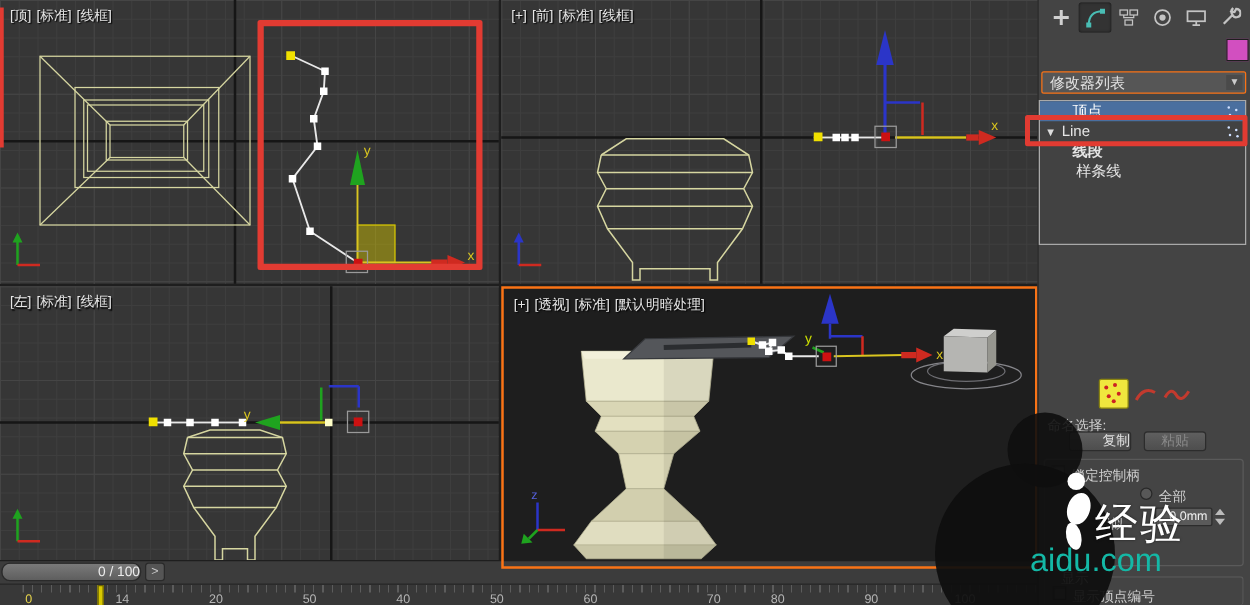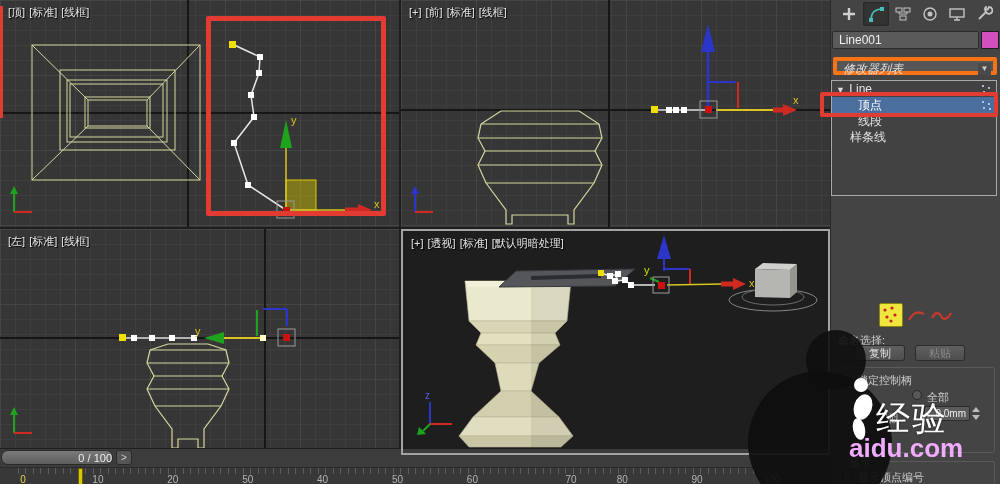--- a/index.html
+++ b/index.html
@@ -16,39 +16,39 @@
       linear-gradient(to right,#3e3e3e 1px,transparent 1px),
       linear-gradient(to bottom,#3e3e3e 1px,transparent 1px);
     background-size:75px 75px,75px 75px,15px 15px,15px 15px; z-index:1; }
   .vp-label { position:absolute; top:5px; left:8px; z-index:5; font-size:11px;
               color:#e6e6e6; text-shadow:1px 1px 1px #000; }
   .vp-label span { margin-right:4px; cursor:pointer; }
   .vp svg { position:absolute; left:0; top:0; }
   .axline { position:absolute; background:#161616; z-index:2; }
 
   #vp-persp { background:linear-gradient(#242424,#3e3e3e);
-              border:2px solid #a3a3a3; z-index:3; }
+              border:2px solid #f97316; z-index:3; }
 
   
   .anno { position:absolute; border:5px solid #e23b32; border-radius:2px;
           z-index:40; pointer-events:none; }
 
   
   #panel { position:absolute; left:830px; top:0; width:170px; height:484px;
            background:#444444; color:#d8d8d8; font-size:12px; z-index:10;
            border-left:1px solid #2a2a2a; }
   .tab { position:absolute; top:2px; width:26px; height:24px; border-radius:2px;
          display:flex; align-items:center; justify-content:center; cursor:pointer; }
   .tab.active { background:#333; box-shadow:inset 0 0 2px #111; }
   .field { position:absolute; background:#5a5a5a; border:1px solid #2c2c2c;
            color:#f0f0f0; font-size:12px; line-height:16px; padding-left:6px;
            border-radius:2px; }
-  .drop { position:absolute; background:#565656; border:4px solid #f97316;
+  .drop { position:absolute; background:#565656; border:1px solid #f97316;
           color:#e2e2e2; line-height:16px; padding-left:6px; border-radius:2px;
-          cursor:pointer;font-style:italic; }
+          cursor:pointer; }
   .drop .arr { position:absolute; right:2px; top:2px; width:13px; height:12px;
                background:#4a4a4a; color:#ccc; font-size:8px; text-align:center;
                line-height:12px; }
   #stackbox { position:absolute; left:831px; top:80px; width:166px; height:116px;
               background:#424242; border:1px solid #a9a9a9; z-index:11; }
   .stkrow { position:relative; height:16px; line-height:16px; color:#e4e4e4;
             font-size:12px; cursor:pointer; white-space:nowrap; }
   .stkrow.sel { background:#4a6f9f; color:#fff; }
   .twig { display:inline-block; width:10px; color:#9a9a9a; }
   .dots { position:absolute; right:4px; top:4px; width:10px; height:9px; }
@@ -100,21 +100,21 @@
                  background:#d8c800; border:1px solid #6b6300; z-index:3; }
 
   
   .wm { position:absolute; z-index:50; pointer-events:none; }
   #wm-c1 { left:748px; top:371px; width:144px; height:144px; border-radius:50%;
            background:rgba(14,14,14,.93); }
   #wm-c2 { left:806px; top:330px; width:60px; height:60px; border-radius:50%;
            background:rgba(14,14,14,.9); }
   #wm-title { left:876px; top:396px; font-size:34px; font-weight:normal; color:#fff;
               letter-spacing:2px; text-shadow:0 0 2px rgba(0,0,0,.6); }
-  #wm-domain { left:849px; top:433px; font-size:26px; color:#f0abfc;font-weight:bold; }
+  #wm-domain { left:824px; top:433px; font-size:26px; color:#14b8a6; }
 </style>
 </head>
 <body>
 
 <div id="stage">
 
   <div class="vp" id="vp-top" style="left:0;top:0;width:399px;height:227px;">
     <div class="axline" style="left:187px;top:0;width:2px;height:227px;"></div>
     <div class="axline" style="left:0;top:112px;width:399px;height:2px;"></div>
     <div class="vp-label">
@@ -362,53 +362,52 @@
         <rect x="2" y="4" width="14" height="8" fill="none" stroke="#c4c4c4" stroke-width="1.4"></rect>
         <path d="M6 15h6M9 12v3" stroke="#c4c4c4" stroke-width="1.4"></path>
       </svg>
     </div>
     <div class="tab" style="left:140px;">
       <svg width="18" height="18">
         <path d="M4 14 L11 7 M11 7 a3.4 3.4 0 1 0 3-5 l-1.4 2.6 L10 4 L11.4 1.5 a3.4 3.4 0 0 0 0 5.5" stroke="#c4c4c4" stroke-width="1.8" fill="none"></path>
       </svg>
     </div>
 
-    <div class="field" style="left:1px;top:31px;width:147px;height:18px;">Line001</div>
     <div class="abs" style="left:150px;top:31px;width:18px;height:18px;background:#d24fc0;border:1px solid #1e1e1e;"></div>
 
     <div class="drop" style="left:2px;top:57px;width:164px;height:18px;">
       <span>修改器列表</span>
       <span class="arr">▼</span>
     </div>
   </div>
 
   <div id="stackbox">
+    <div class="stkrow sel" style="padding-left:26px;">
+      <span>顶点</span>
+      <span class="dots">
+          <i style="left:0;top:0"></i>
+          <i style="left:6px;top:2px"></i>
+          <i style="left:1px;top:6px"></i>
+          <i style="left:7px;top:7px"></i>
+        </span>
+    </div>
     <div class="stkrow" style="padding-left:4px;">
       <span class="twig" style="color:#ddd;font-size:9px;">▼</span>
       <span>Line</span>
       <span class="dots">
           <i style="left:0;top:0"></i>
           <i style="left:6px;top:2px"></i>
           <i style="left:1px;top:6px"></i>
           <i style="left:7px;top:7px"></i>
         </span>
     </div>
-    <div class="stkrow sel" style="padding-left:26px;">
-      <span>顶点</span>
-      <span class="dots">
-          <i style="left:0;top:0"></i>
-          <i style="left:6px;top:2px"></i>
-          <i style="left:1px;top:6px"></i>
-          <i style="left:7px;top:7px"></i>
-        </span>
-    </div>
-    <div class="stkrow" style="padding-left:26px;">
+    <div class="stkrow" style="padding-left:26px;font-weight:bold;">
       <span>线段</span>
     </div>
-    <div class="stkrow" style="padding-left:18px;">
+    <div class="stkrow" style="padding-left:29px;">
       <span>样条线</span>
     </div>
   </div>
 
   <div class="toolico" style="left:837px;">
     <svg width="17" height="17">
         <circle cx="6" cy="6" r="3" fill="#c8c8c8"></circle>
         <line x1="8" y1="8" x2="14" y2="14" stroke="#c8c8c8" stroke-width="2"></line>
       </svg>
   </div>
@@ -478,21 +477,21 @@
       <path d="M3 15 Q9 4 18 9" stroke="#c23a2e" stroke-width="2.4" fill="none"></path>
     </svg>
   </div>
   <div class="abs" style="left:930px;top:305px;width:24px;height:22px;z-index:11;cursor:pointer;">
     <svg width="24" height="22">
       <path d="M2 13 Q7 4 11 11 Q15 18 21 8" stroke="#c23a2e" stroke-width="2.4" fill="none"></path>
     </svg>
   </div>
 
   <div class="lbl" style="left:838px;top:333px;z-index:11;">命名选择:</div>
-  <div class="btn" style="left:855px;top:345px;width:50px;height:16px;line-height:15px;z-index:11;">复制</div>
+  <div class="btn" style="left:855px;top:345px;width:50px;height:16px;line-height:15px;z-index:11;text-align:right;">复制</div>
   <div class="btn disabled" style="left:915px;top:345px;width:50px;height:16px;line-height:15px;z-index:11;">粘贴</div>
 
   <div class="grp" style="left:835px;top:367px;width:160px;height:86px;z-index:11;"></div>
   <div class="chk" style="left:841px;top:372px;z-index:12;"></div>
   <div class="lbl" style="left:857px;top:373px;z-index:12;">锁定控制柄</div>
   <div class="radio" style="left:862px;top:390px;z-index:12;"></div>
   <div class="lbl" style="left:877px;top:390px;z-index:12;margin-top:21px;">相似</div>
   <div class="radio" style="left:912px;top:390px;z-index:12;"></div>
   <div class="lbl" style="left:927px;top:390px;z-index:12;">全部</div>
   <div class="field" style="left:924px;top:406px;width:46px;height:15px;line-height:13px;font-size:10px;z-index:12;text-align:right;padding:0 3px 0 0;">0.0mm</div>
@@ -510,21 +509,21 @@
 
   <div id="timerow">
     <div id="timeslider">0 / 100</div>
     <div id="nextframe">&gt;</div>
   </div>
   <div id="trackbar">
     <div id="ticks"></div>
     <div id="framemarker"></div>
     <div style="position:absolute;left:0;top:0;width:830px;height:17px;">
         <span class="tick cur" style="left: 23px;">0</span>
-        <span class="tick" style="left: 97.9px;">10</span>
+        <span class="tick" style="left: 97.9px;">14</span>
         <span class="tick" style="left: 172.8px;">20</span>
         <span class="tick" style="left: 247.7px;">50</span>
         <span class="tick" style="left: 322.6px;">40</span>
         <span class="tick" style="left: 397.5px;">50</span>
         <span class="tick" style="left: 472.4px;">60</span>
         <span class="tick" style="left: 571px;">70</span>
         <span class="tick" style="left: 622.2px;">80</span>
         <span class="tick" style="left: 697.1px;">90</span>
         <span class="tick" style="left: 772px;">100</span>
       </div>

